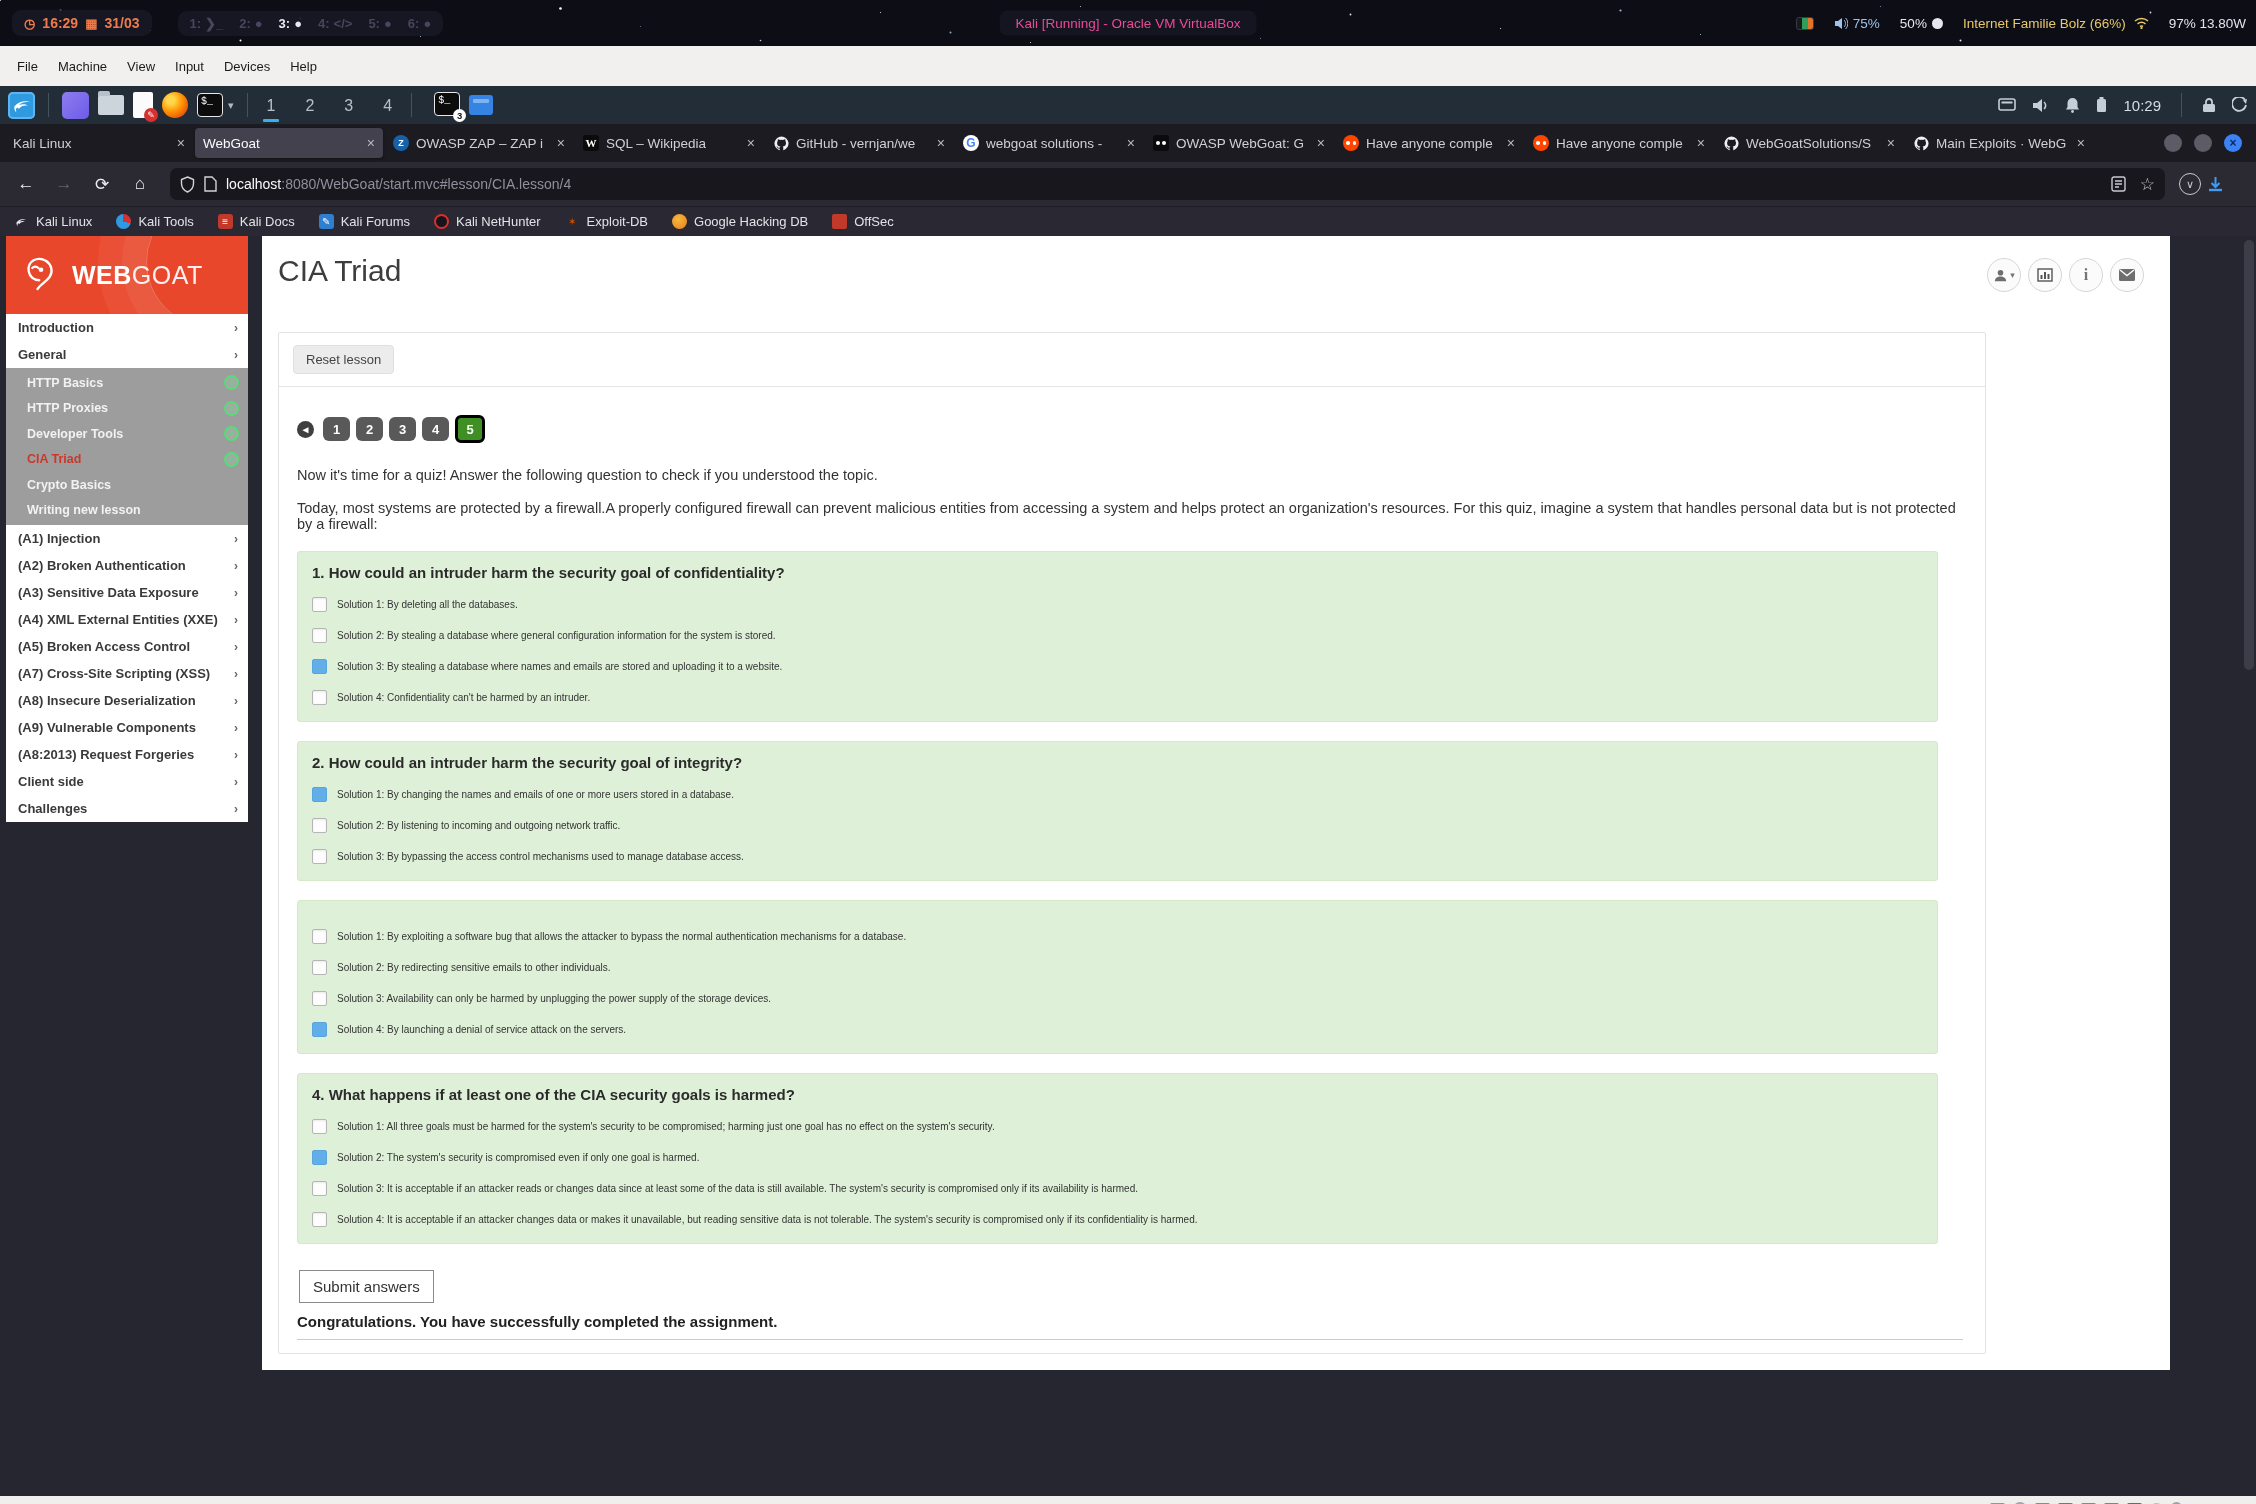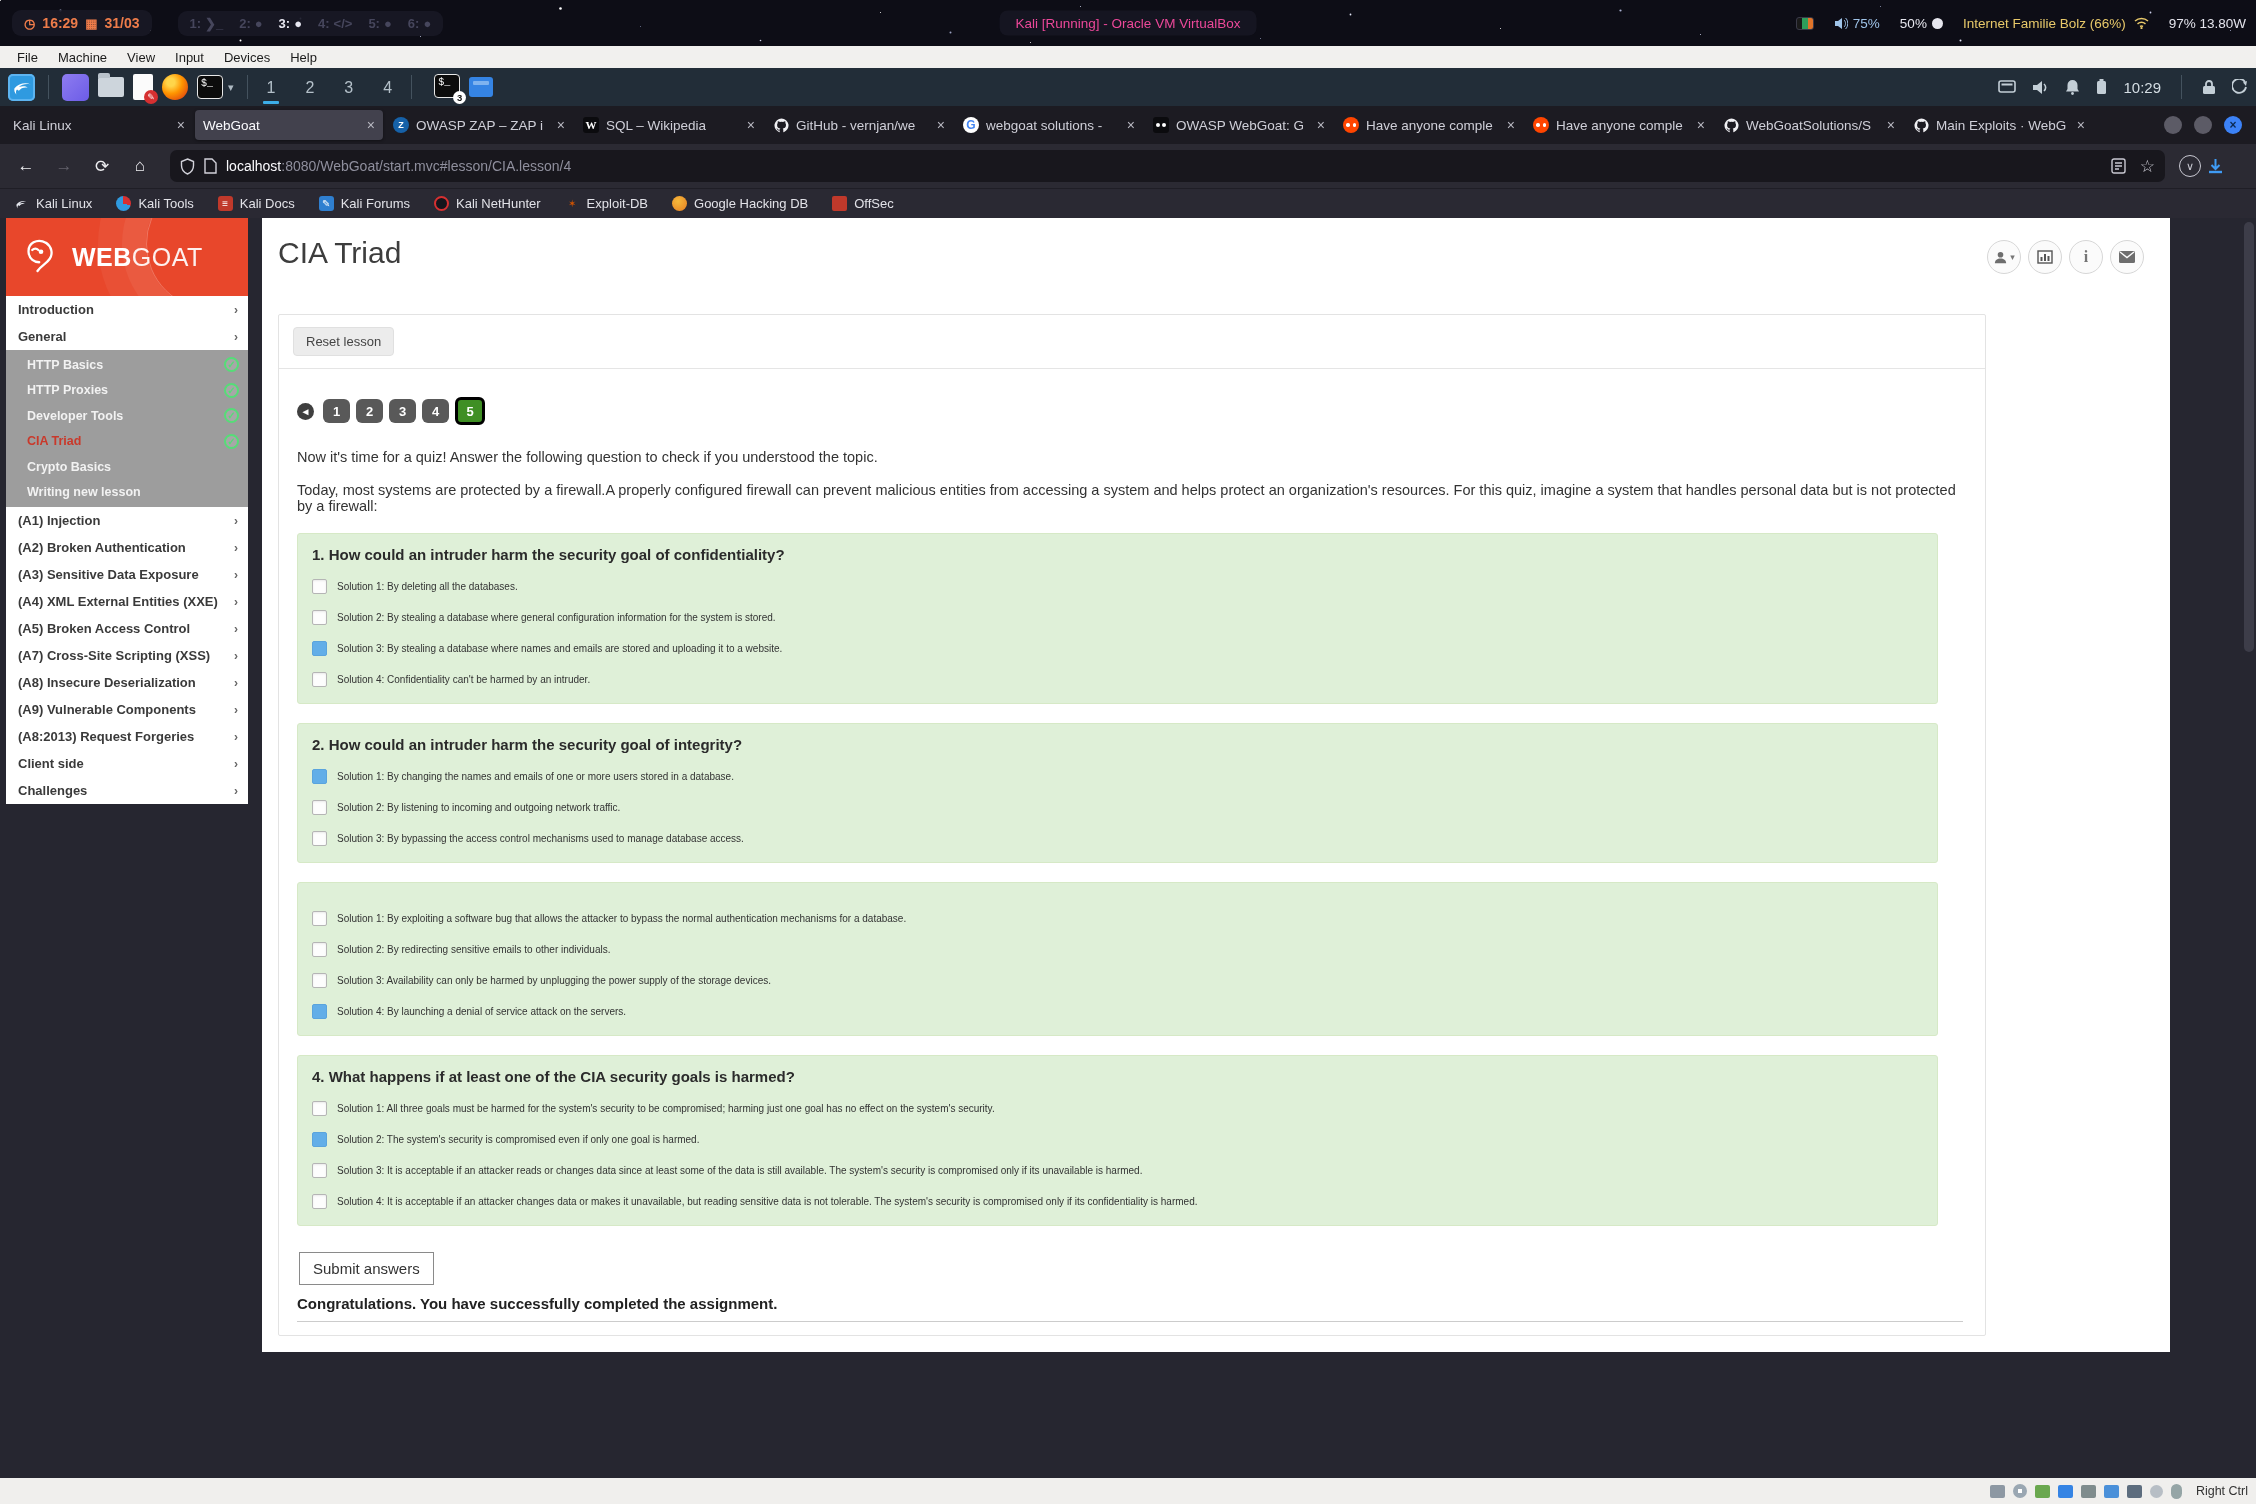--- a/index.html
+++ b/index.html
@@ -36,21 +36,21 @@
     background:linear-gradient(90deg,#1a1a1a 0 34%,#2e9e5b 34% 66%,#e0742a 66% 100%);
     border:1px solid #3a3a48; }
   .hp-vol { color:#9fc3e8; display:flex; gap:5px; align-items:center; }
   .hp-bri { color:#e6e6ee; display:flex; gap:5px; align-items:center; }
   .hp-net { color:#e8c96a; display:flex; gap:8px; align-items:center; }
   .hp-pow { color:#e3e3ec; }
   .dotfill { width:11px; height:11px; border-radius:50%; background:#e6e6ee; display:inline-block; }
   svg.mini { display:block; }
 
   
-  .vbox-menubar { height:22px; background:#f1f0ee; display:flex; align-items:center;
+  .vbox-menubar { height:40px; background:#f1f0ee; display:flex; align-items:center;
     padding-left:8px; gap:2px; flex:none; }
   .vbox-menubar .mi { font-size:13px; color:#1b1b1b; padding:2px 9px; }
 
   
   .vm-taskbar { height:38px; background:#222d38; display:flex; align-items:center;
     padding:0 8px; gap:9px; flex:none; color:#c3ced6; }
   .tb-sep { width:1px; height:24px; background:#44525e; margin:0 4px; }
   .tile { width:27px; height:27px; border-radius:5px; display:flex; align-items:center;
     justify-content:center; position:relative; }
   .tile.kali { background:#2f9ae0; box-shadow:0 0 0 2px #5db4f0 inset; }
@@ -697,21 +697,21 @@
             <div class="opt">
                 <span class="cb"></span>
                 <span class="opt-label">Solution 1: All three goals must be harmed for the system's security to be compromised; harming just one goal has no effect on the system's security.</span>
               </div>
             <div class="opt">
                 <span class="cb on"></span>
                 <span class="opt-label">Solution 2: The system's security is compromised even if only one goal is harmed.</span>
               </div>
             <div class="opt">
                 <span class="cb"></span>
-                <span class="opt-label">Solution 3: It is acceptable if an attacker reads or changes data since at least some of the data is still available. The system's security is compromised only if its unavailable is harmed.</span>
+                <span class="opt-label">Solution 3: It is acceptable if an attacker reads or changes data since at least some of the data is still available. The system's security is compromised only if its availability is harmed.</span>
               </div>
             <div class="opt">
                 <span class="cb"></span>
                 <span class="opt-label">Solution 4: It is acceptable if an attacker changes data or makes it unavailable, but reading sensitive data is not tolerable. The system's security is compromised only if its confidentiality is harmed.</span>
               </div>
           </div>
 
           <button class="btn-submit">Submit answers</button>
           <div class="success">Congratulations. You have successfully completed the assignment.</div>
         </div>

